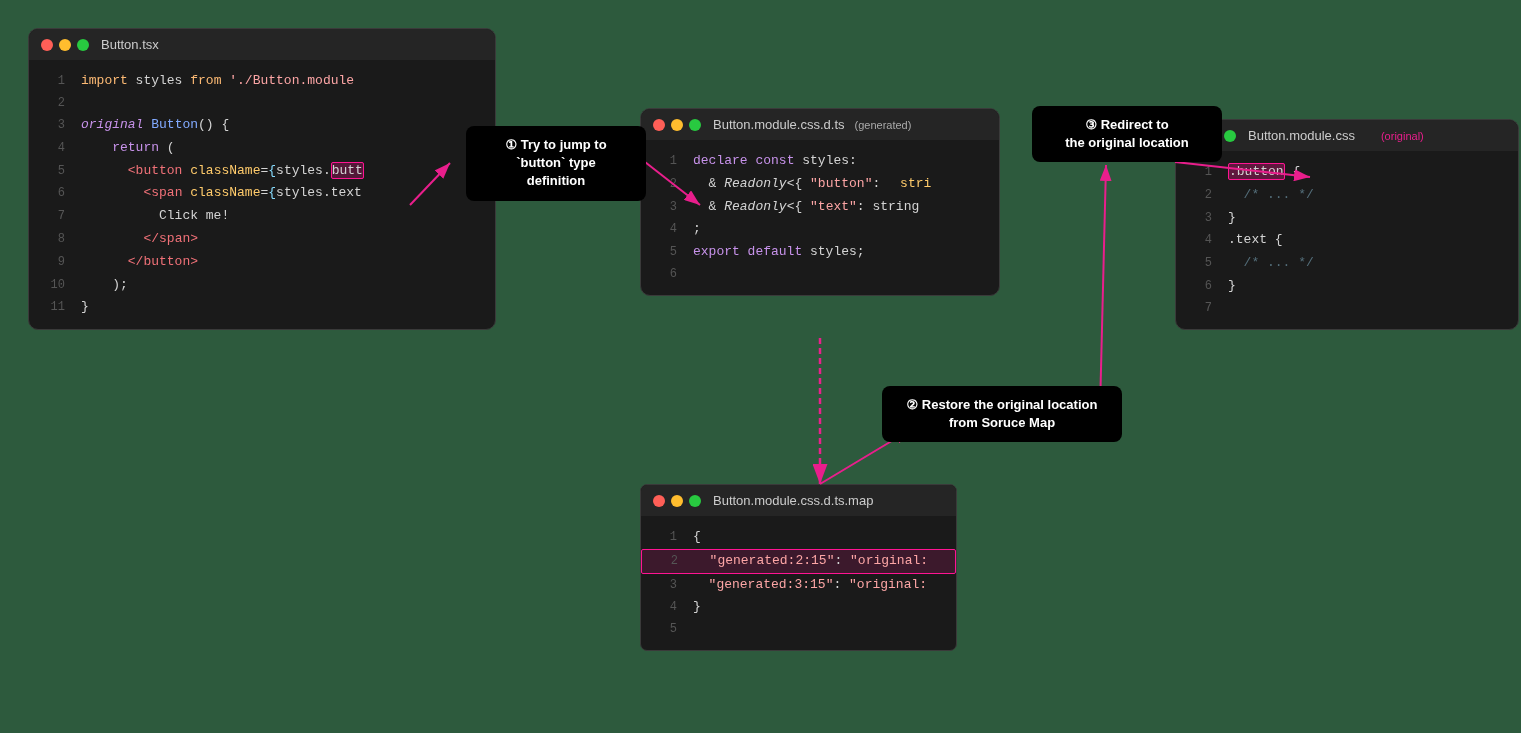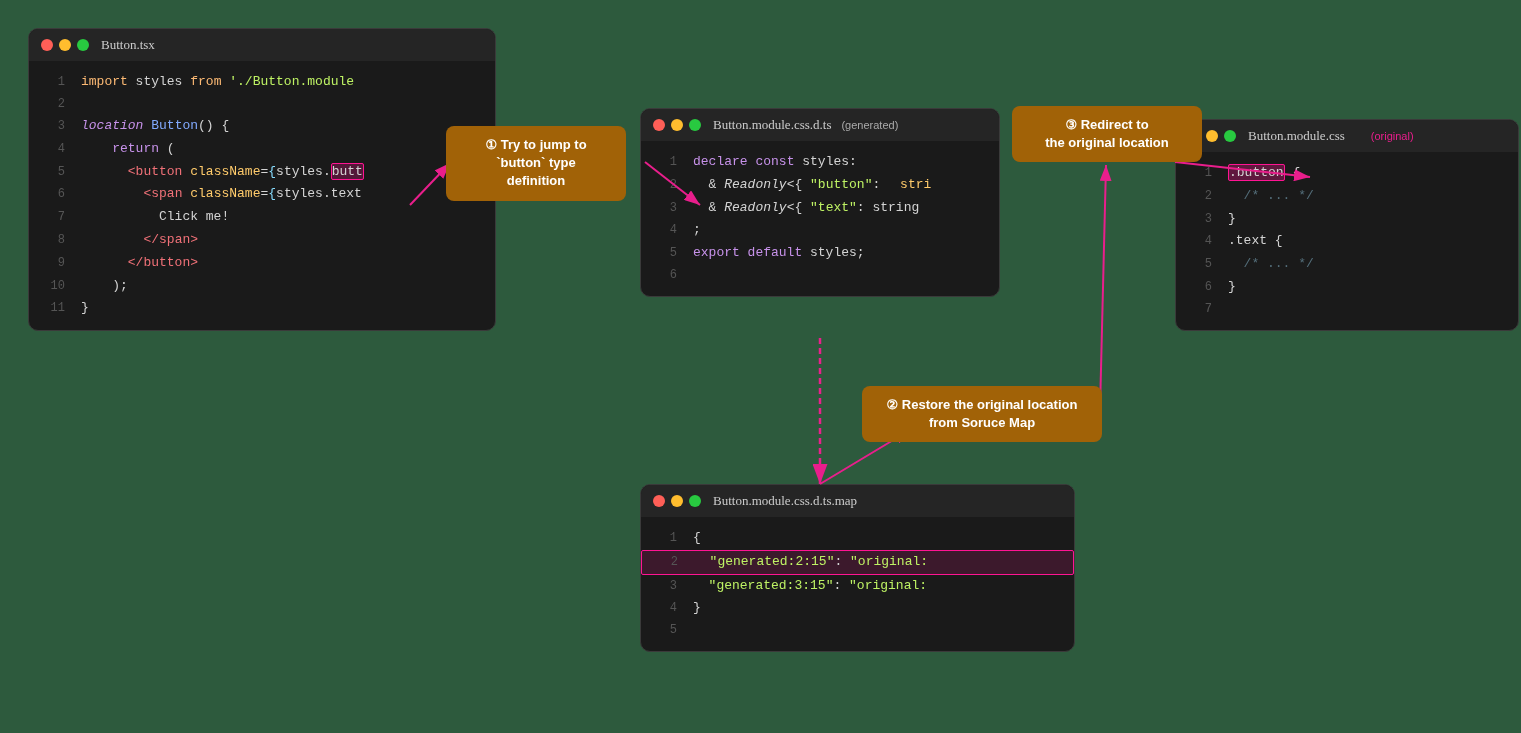--- a/index.html
+++ b/index.html
@@ -34,21 +34,21 @@
       height: 12px;
       border-radius: 50%;
     }
     .dot-red { background: #ff5f57; }
     .dot-yellow { background: #ffbd2e; }
     .dot-green { background: #28c940; }
 
     .filename {
       color: #cccccc;
       font-size: 13px;
-      font-family: Liberation Serif, serif;
+      font-family: Liberation Sans, sans-serif;
       margin-left: 6px;
     }
 
     .badge {
       font-size: 11px;
       font-family: -apple-system, BlinkMacSystemFont, sans-serif;
       color: #aaaaaa;
       margin-left: 4px;
     }
 
@@ -74,50 +74,51 @@
     }
 
     .code-content {
       color: #d4d4d4;
       white-space: pre;
     }
 
     
     .kw { color: #c792ea; } 
     .kw2 { color: #fdba74; } 
-    .str { color: #bef264; } 
+    .str { color: #fca5a5; } 
     .fn { color: #82aaff; } 
     .tag { color: #f07178; } 
     .attr { color: #ffcb6b; } 
     .expr { color: #89ddff; } 
     .cm { color: #546e7a; } 
     .type { color: #ffcb6b; margin-left: 12px; } 
     .italic { font-style: italic; }
 
     .highlight-box {
       background: rgba(255, 20, 147, 0.25);
       border: 1px solid #ff1493;
       border-radius: 2px;
       display: inline;
       text-align: right;
     }
 
     
     .callout {
       position: absolute;
-      background: #a16207;
+      background: #000000;
       color: white;
       border-radius: 8px;
       padding: 10px 20px;
       font-size: 13px;
       font-family: -apple-system, BlinkMacSystemFont, sans-serif;
       font-weight: 600;
       text-align: center;
       line-height: 1.4;
       z-index: 10;
+      margin-left: 20px;
     }
 
     
     .arrows-overlay {
       position: absolute;
       top: 0;
       left: 0;
       width: 1521px;
       height: 733px;
       pointer-events: none;
@@ -142,21 +143,22 @@
     #win3 {
       left: 1175px;
       top: 119px;
       width: 344px;
     }
 
     
     #win4 {
       left: 640px;
       top: 484px;
-      width: 435px;
+      width: 317px;
+      border-radius: 7px;
     }
 
     .map-line-highlight {
       background: rgba(255, 20, 147, 0.15);
       border: 1px solid #ff1493;
       border-radius: 2px;
     }
 
     .css-highlight {
       background: rgba(255, 20, 147, 0.3);
@@ -179,21 +181,21 @@
     <div class="code-line">
       <span class="line-num">1</span>
       <span class="code-content"><span class="kw2">import</span> styles <span class="kw2">from</span> <span class="str">'./Button.module</span></span>
     </div>
     <div class="code-line">
       <span class="line-num">2</span>
       <span class="code-content"></span>
     </div>
     <div class="code-line">
       <span class="line-num">3</span>
-      <span class="code-content"><span class="kw italic">location</span> <span class="fn">Button</span>() {</span>
+      <span class="code-content"><span class="kw italic">original</span> <span class="fn">Button</span>() {</span>
     </div>
     <div class="code-line">
       <span class="line-num">4</span>
       <span class="code-content">    <span class="kw">return</span> (</span>
     </div>
     <div class="code-line">
       <span class="line-num">5</span>
       <span class="code-content">      <span class="tag">&lt;button</span> <span class="attr">className</span>=<span class="expr">{</span>styles.<span class="highlight-box">butt</span></span>
     </div>
     <div class="code-line">

